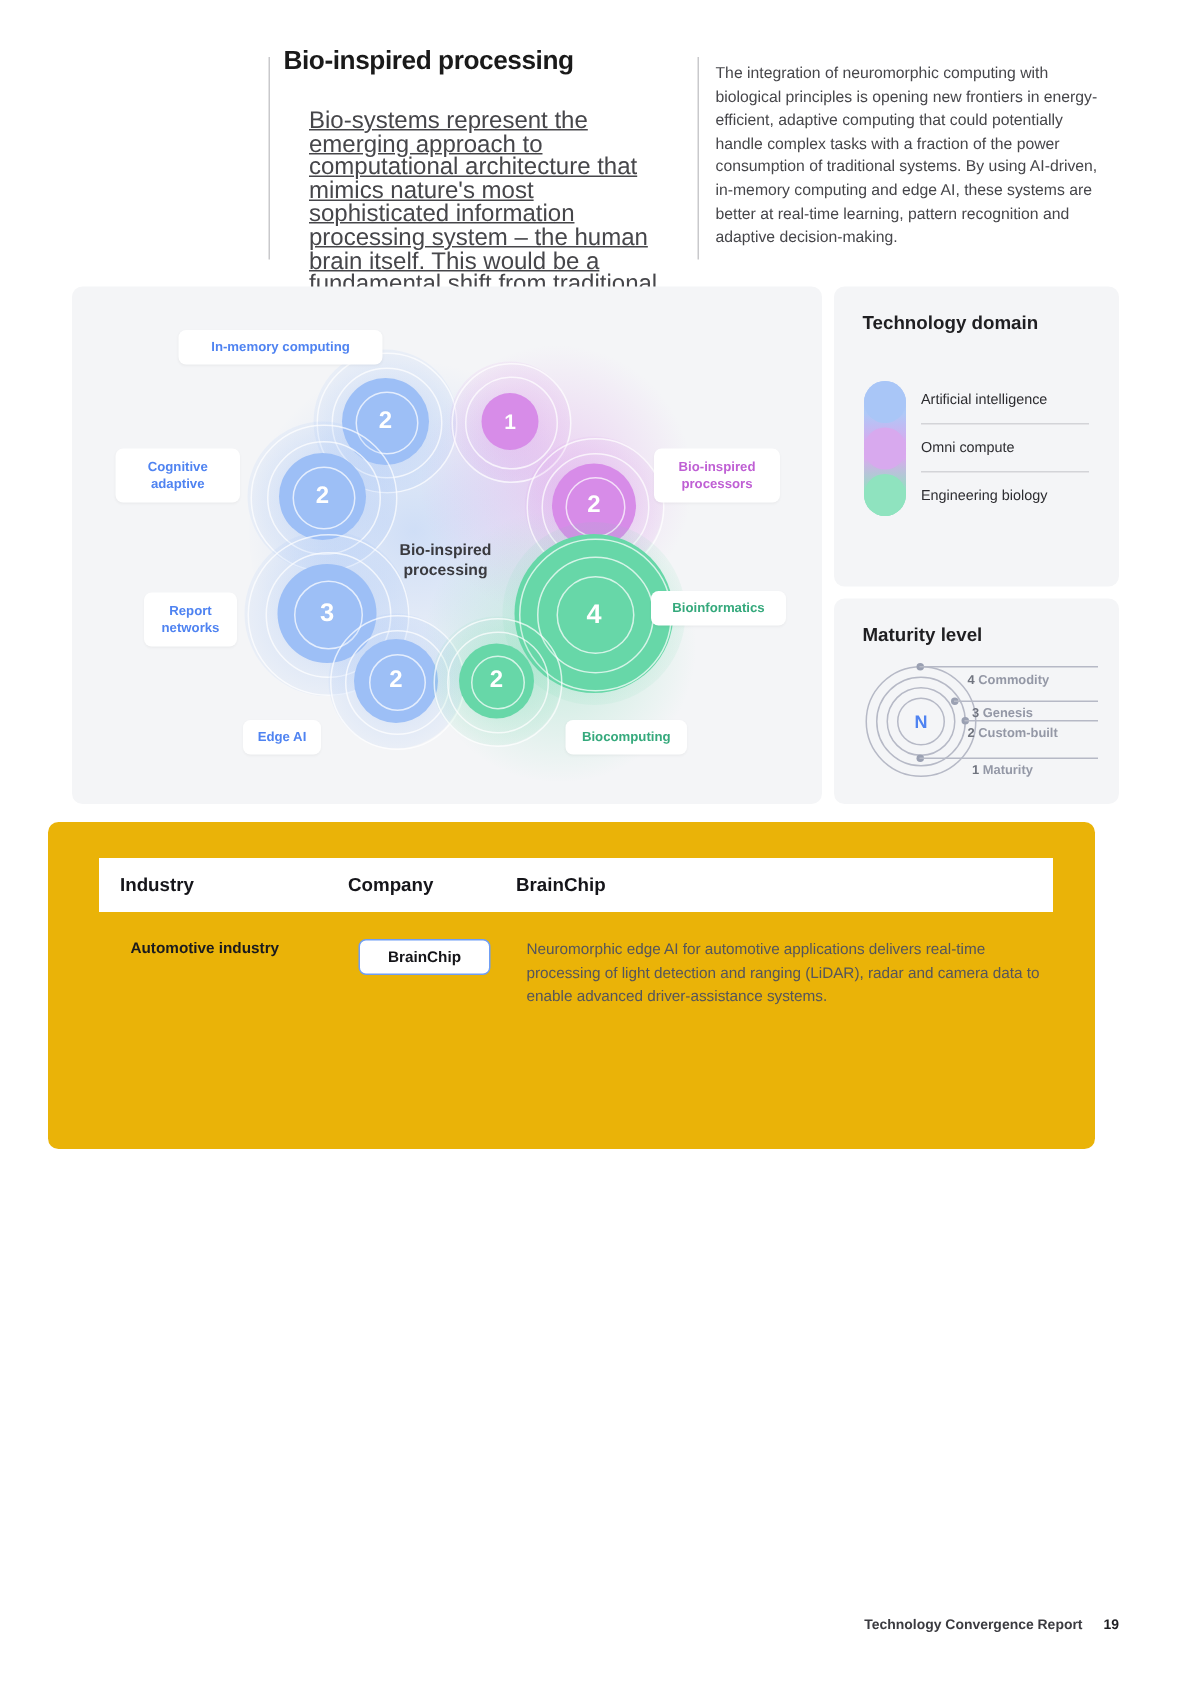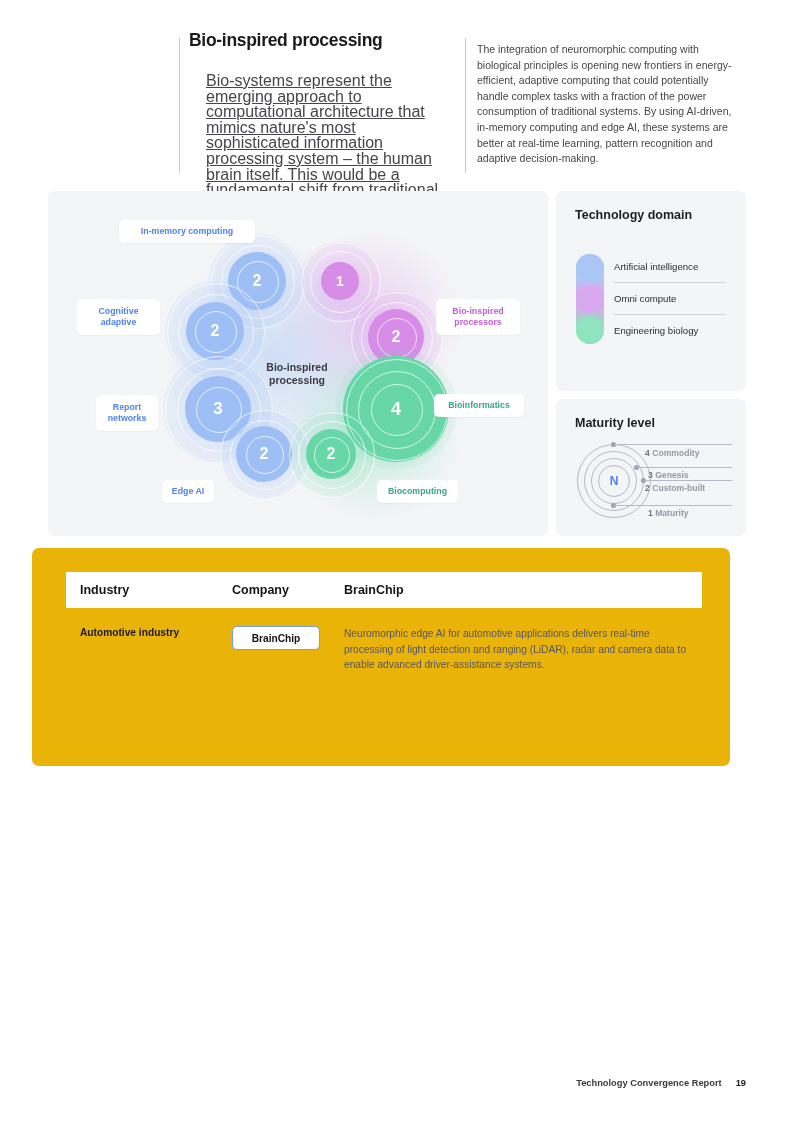--- a/index.html
+++ b/index.html
@@ -115,21 +115,21 @@
   }
   .tbl{position:absolute;left:34px;top:24px;width:636px;}
   .tbl-head{
     display:flex;background:#ffffff;height:36px;align-items:center;
   }
   .th{font-size:12.5px;font-weight:bold;color:#15151a;}
   .col-industry{width:166px;padding-left:14px;box-sizing:border-box;}
   .col-company{width:112px;}
   .col-outcome{width:344px;}
   .tbl-row{display:flex;padding:18px 0 20px 0;border-bottom:1px solid #dcdde1;}
-  .tbl-row:last-child{border-bottom:none;}
+  .tbl-row:last-child{border-bottom:none;justify-content:center;}
   .cell-industry{
     width:166px;padding-left:14px;box-sizing:border-box;
     font-size:10.2px;font-weight:bold;color:#1a1a1e;padding-top:1px;
   }
   .cell-company{width:112px;}
   .company-chip{
     display:inline-flex;align-items:center;justify-content:center;
     min-width:88px;height:24px;padding:0 11px;box-sizing:border-box;
     background:#ffffff;border:1px solid #6f9ef5;border-radius:5px;
     font-size:10.2px;font-weight:bold;color:#141418;

